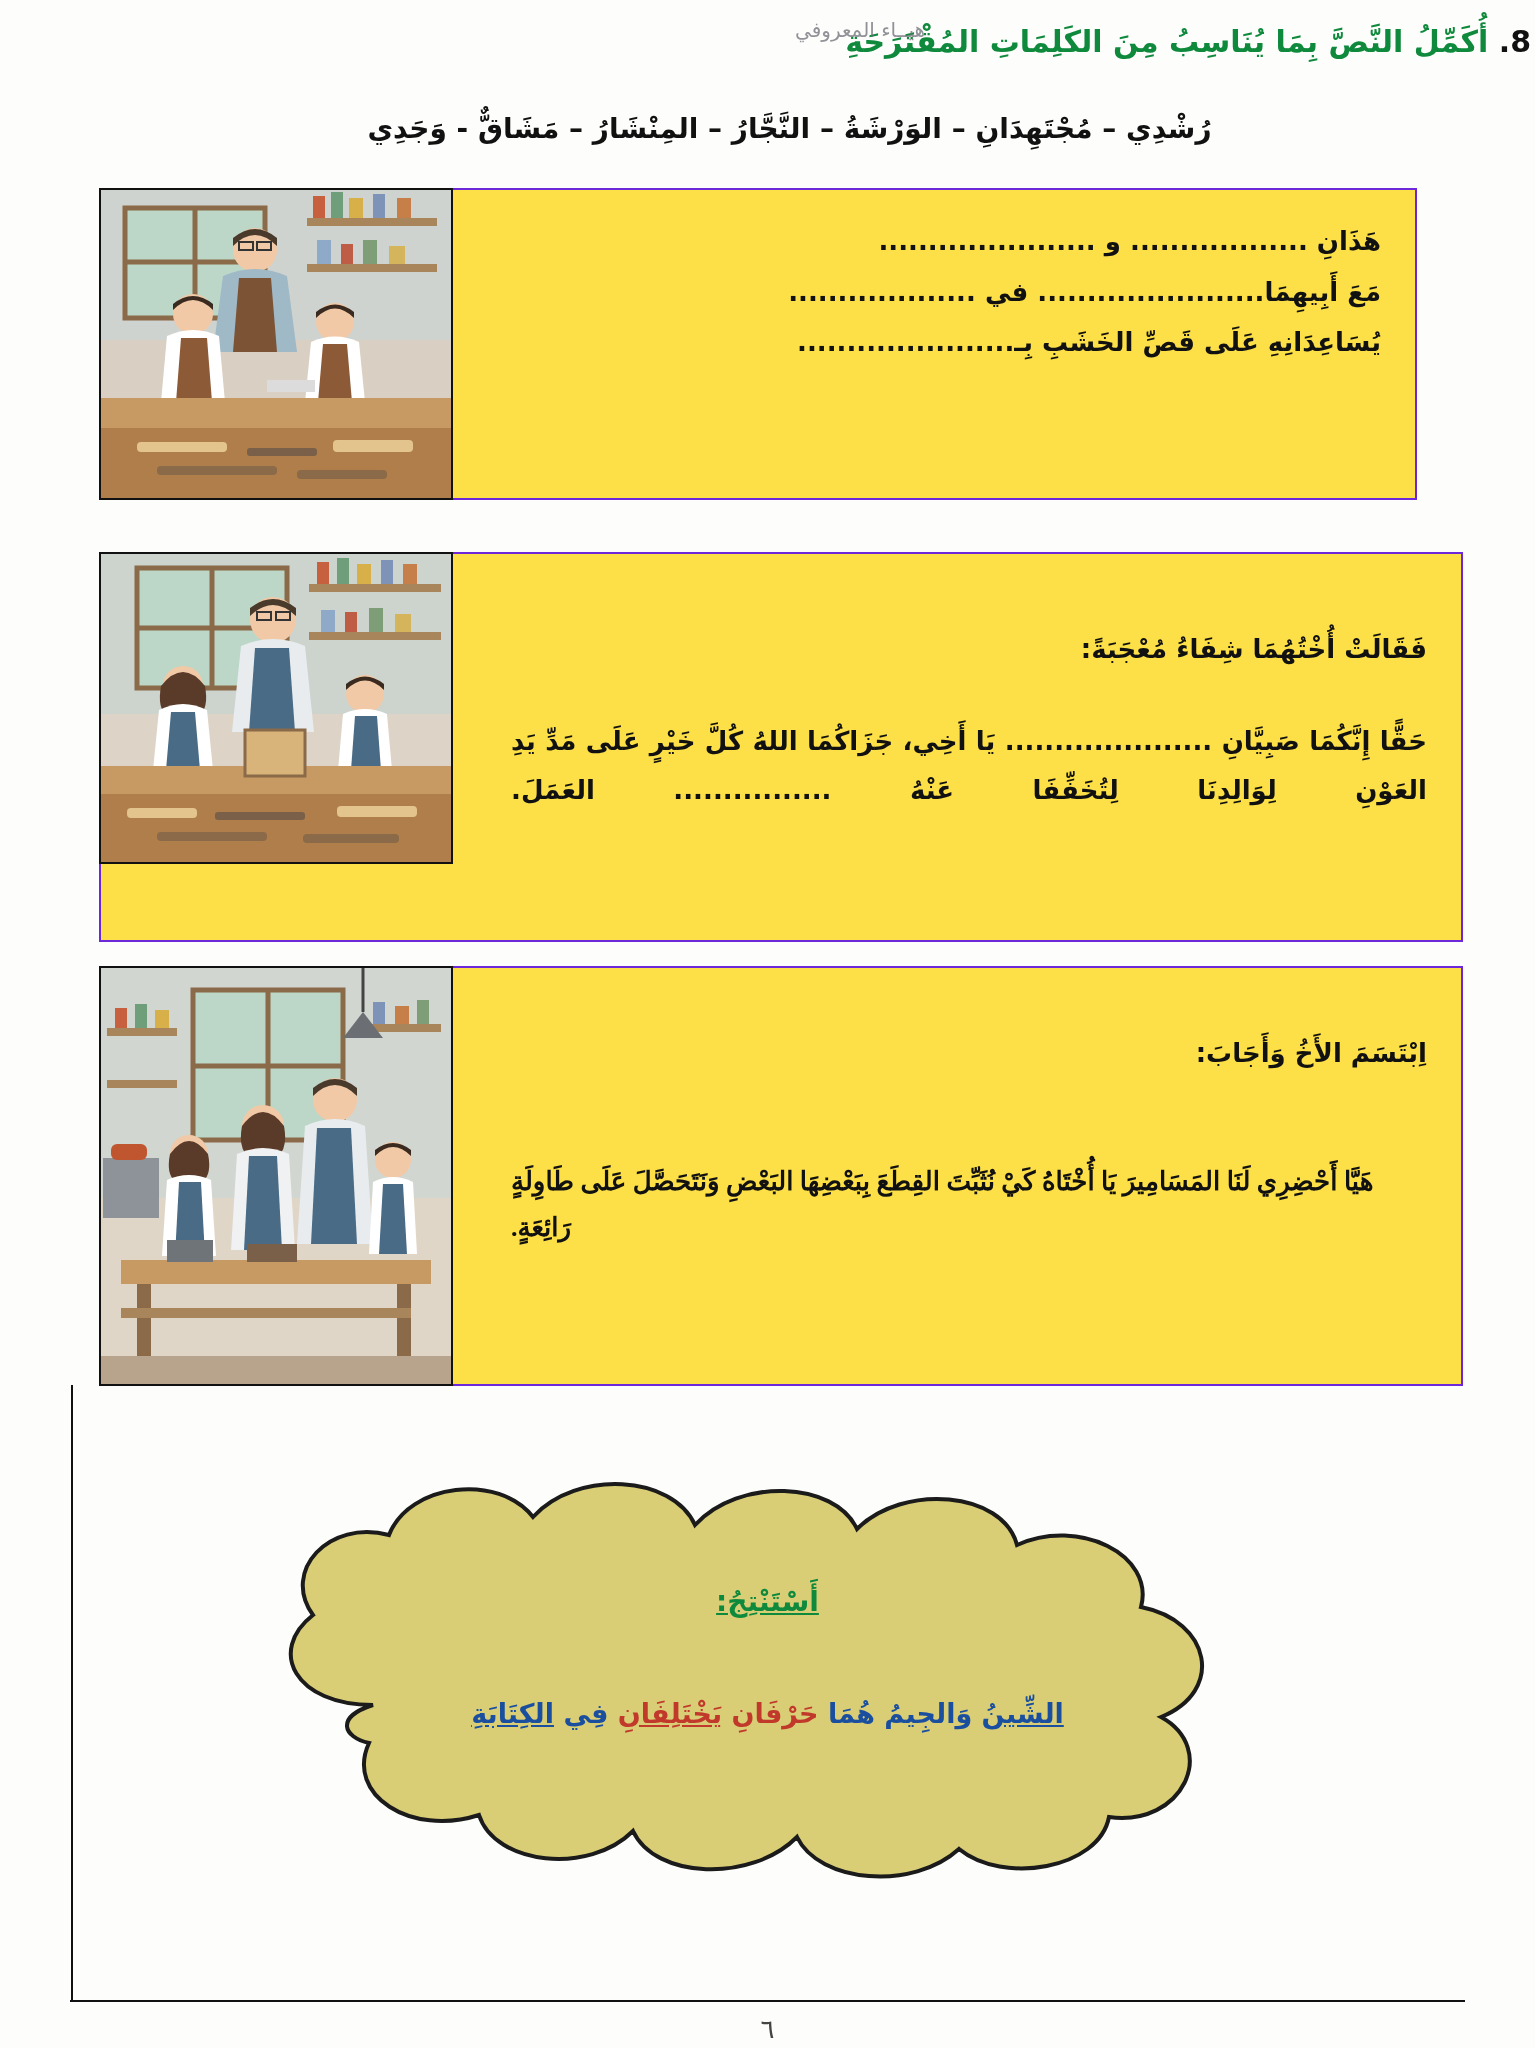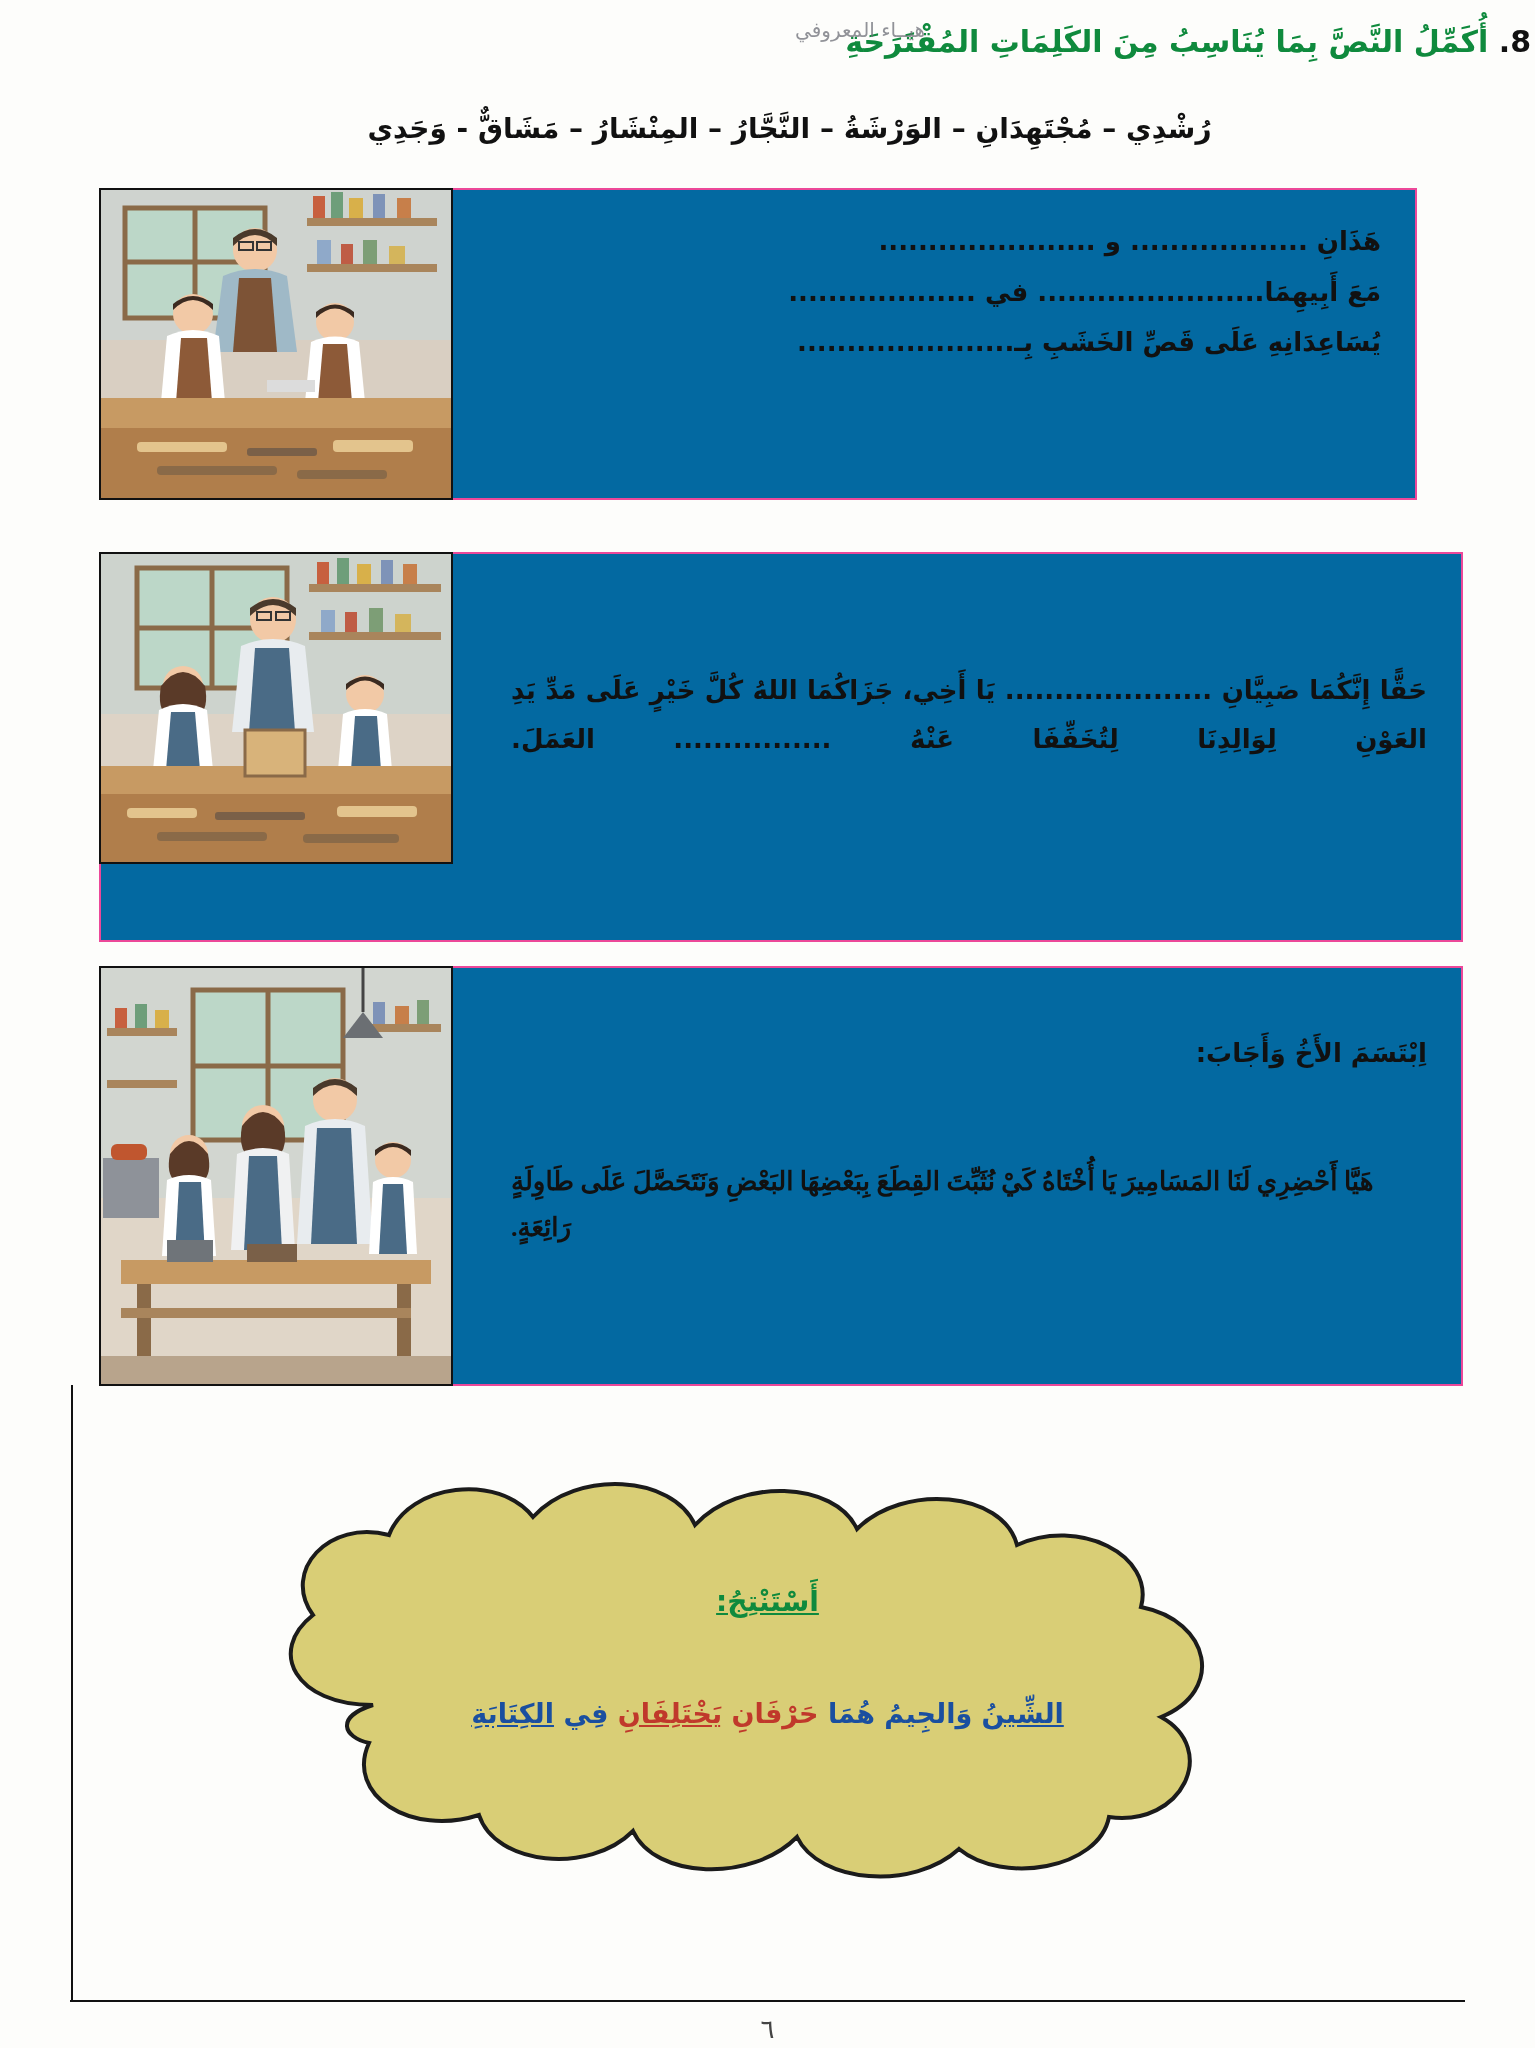--- a/index.html
+++ b/index.html
@@ -64,23 +64,23 @@
     font-weight: bold;
     color: #111;
     direction: rtl;
     white-space: nowrap;
     padding-left: 44px;
   }
 
   
   .box {
     position: absolute;
-    border: 2px solid #ec4899;
+    border: 2px solid #6d28d9;
     box-sizing: border-box;
-    background: #0369a1;
+    background: #fde047;
   }
   .box .text-col {
     position: absolute;
     top: 0;
     right: 0;
     box-sizing: border-box;
     padding: 26px 34px 10px 20px;
     direction: rtl;
     color: #111;
   }
@@ -242,20 +242,21 @@
       <rect x="150" y="258" width="70" height="8" rx="3" fill="#7a6048"></rect>
       <rect x="236" y="250" width="80" height="12" rx="4" fill="#e3c48d"></rect>
       <rect x="60" y="276" width="120" height="9" rx="4" fill="#8a6a48"></rect>
       <rect x="200" y="280" width="90" height="9" rx="4" fill="#8a6a48"></rect>
       <rect x="170" y="190" width="48" height="12" fill="#dcdcdc"></rect>
     </svg>
   </div>
 
   <div class="box" style="top:552px; right:72px; width:1364px; height:390px;">
     <div class="text-col" style="width:970px; padding-top:70px;">
+      <div class="line">فَقَالَتْ أُخْتُهُمَا شِفَاءُ مُعْجَبَةً:</div>
       <div class="line justify" style="margin-top:42px; line-height:1.9;">حَقًّا إِنَّكُمَا صَبِيَّانِ ..................... يَا أَخِي، جَزَاكُمَا اللهُ كُلَّ خَيْرٍ عَلَى مَدِّ يَدِ العَوْنِ لِوَالِدِنَا لِتُخَفِّفَا عَنْهُ ................ العَمَلَ.</div>
     </div>
   </div>
   <div class="photo" style="top:552px; right:1082px; width:354px; height:312px;">
     <svg viewBox="0 0 354 312" width="354" height="312" preserveAspectRatio="none">
       <rect x="0" y="0" width="354" height="312" fill="#ddd3c6"></rect>
       <rect x="0" y="0" width="354" height="160" fill="#cdd3cd"></rect>
       <rect x="40" y="14" width="150" height="120" fill="#bcd7c8" stroke="#8a6a48" stroke-width="5"></rect>
       <line x1="115" y1="14" x2="115" y2="134" stroke="#8a6a48" stroke-width="5"></line>
       <line x1="40" y1="74" x2="190" y2="74" stroke="#8a6a48" stroke-width="5"></line>

